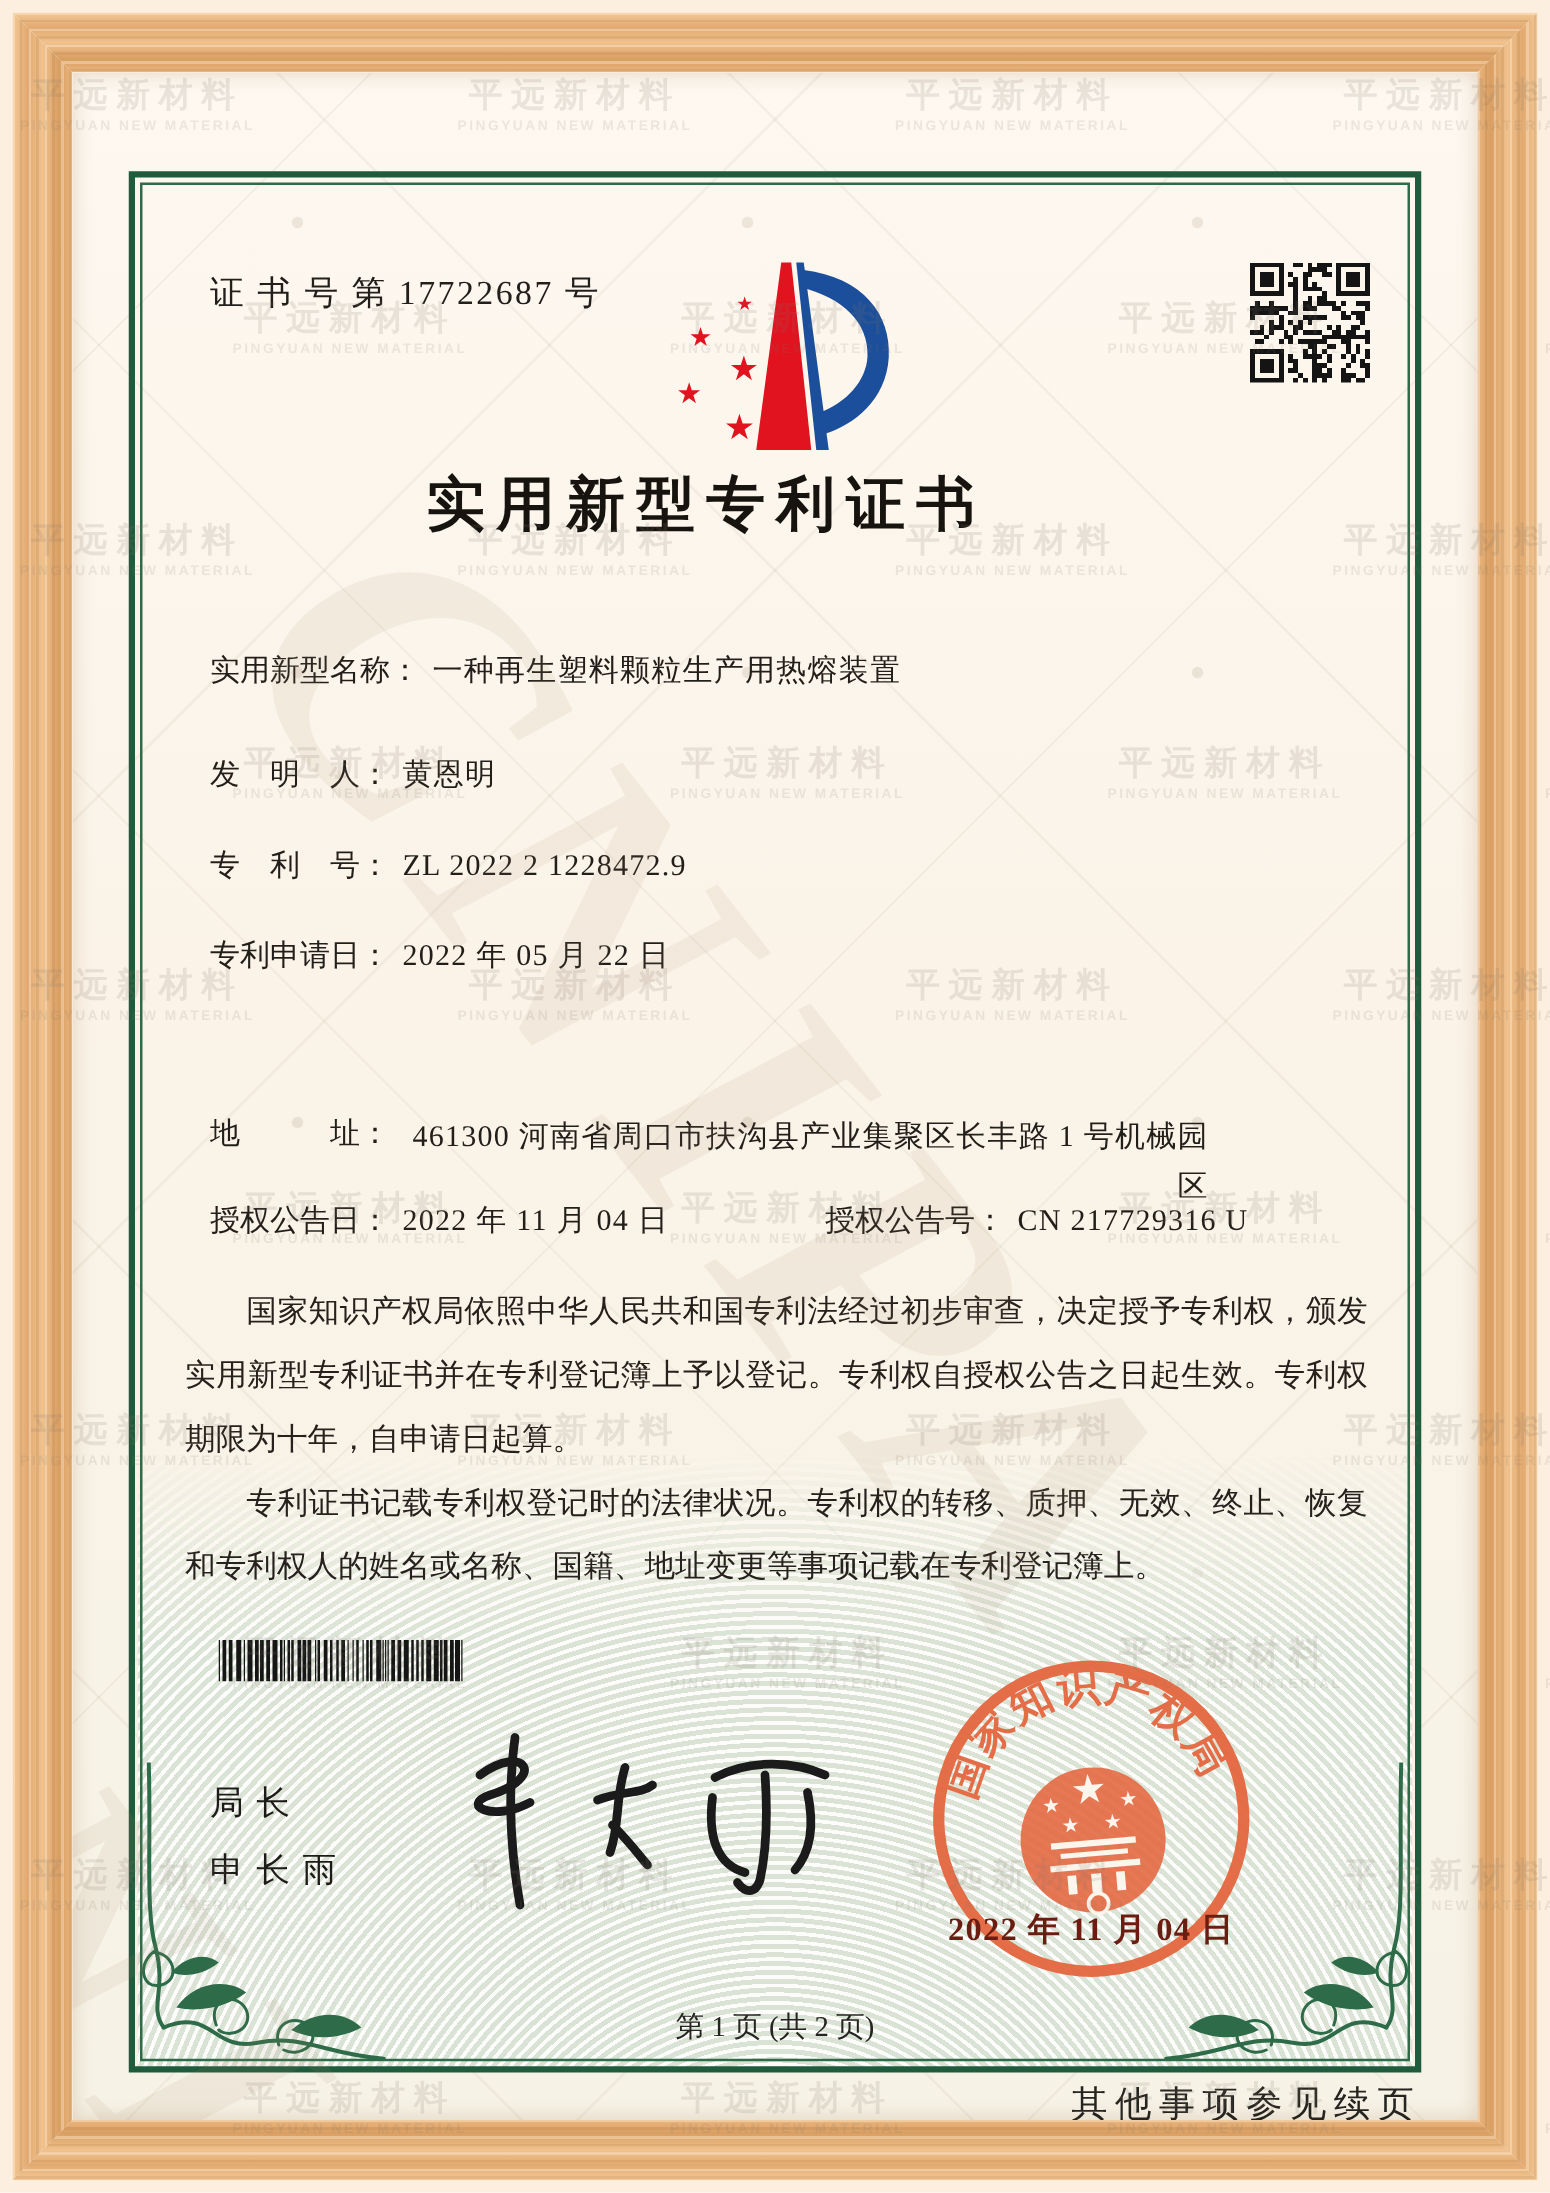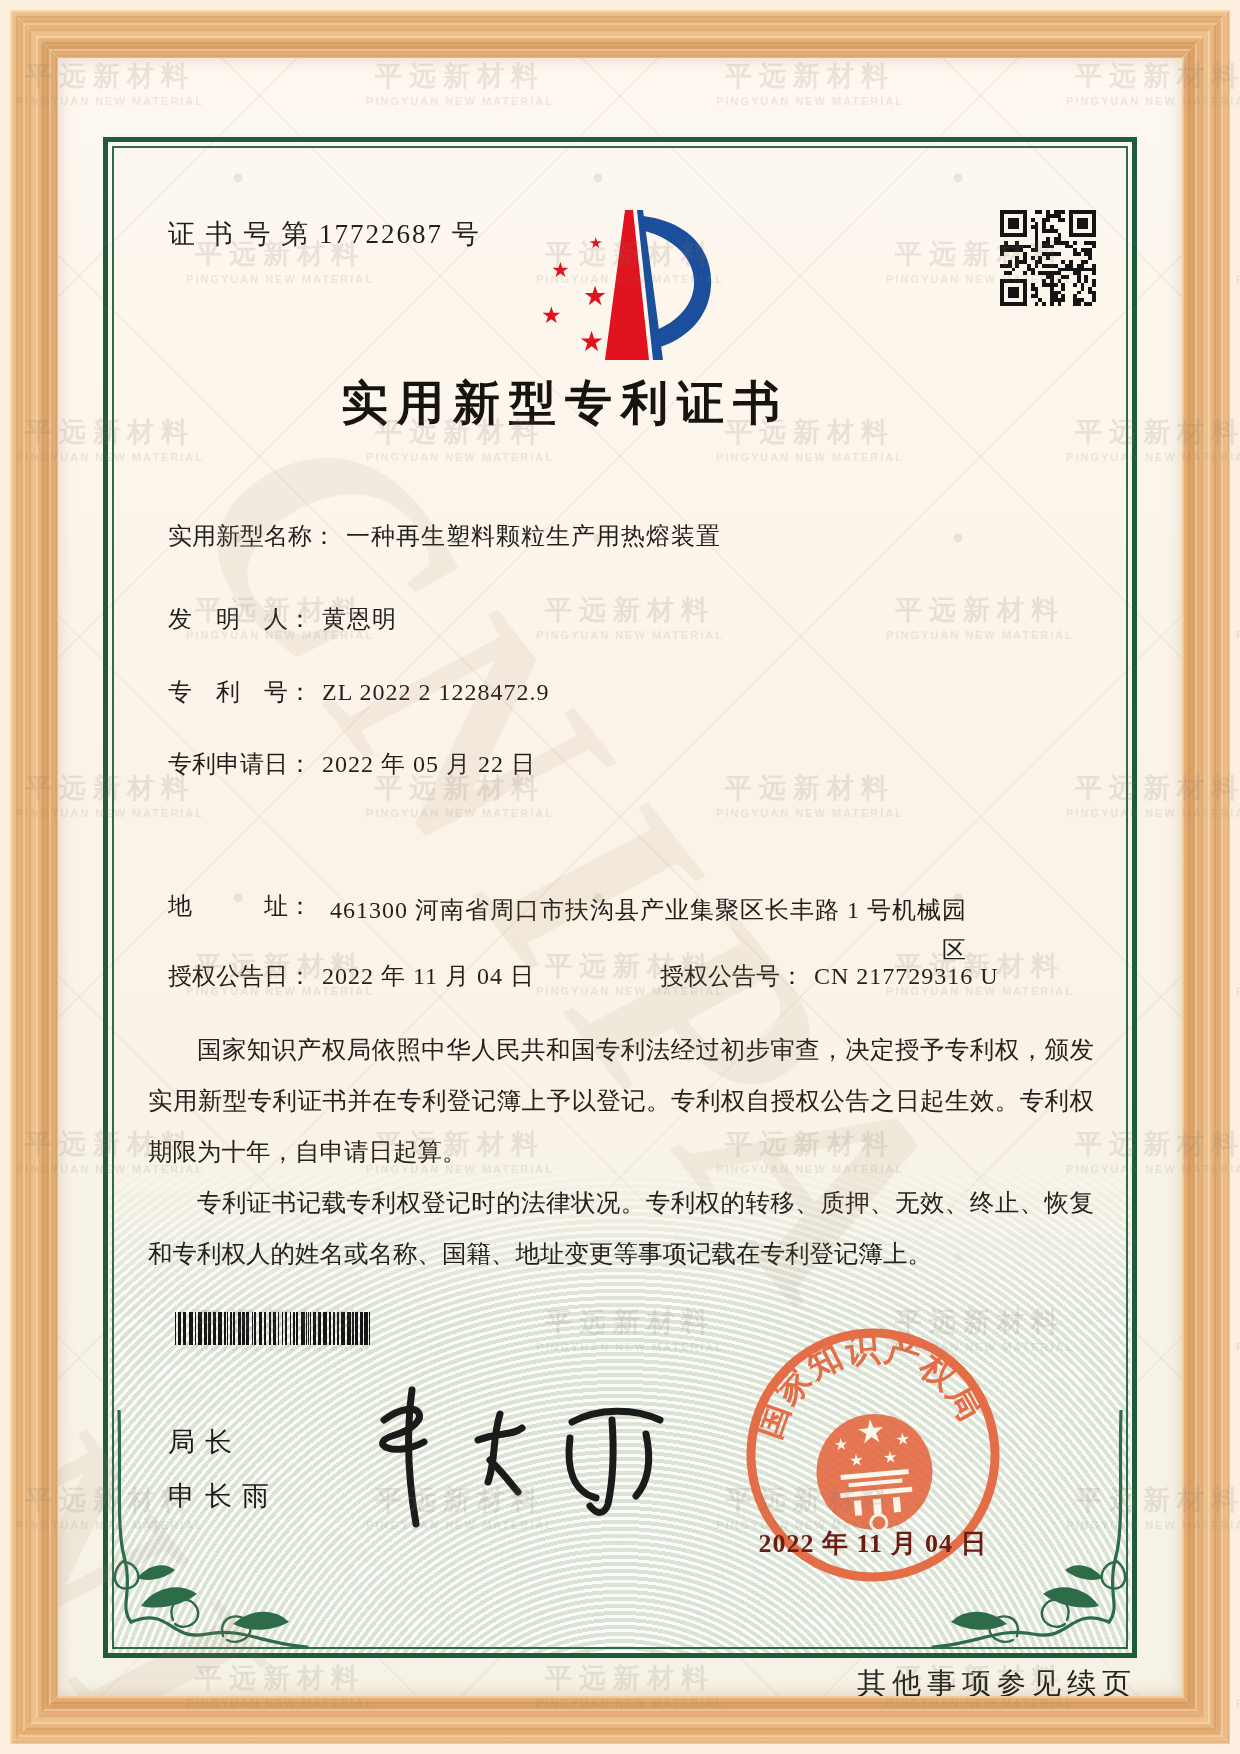--- a/index.html
+++ b/index.html
@@ -485,20 +485,21 @@
               <rect x="112" y="179" width="7" height="15"></rect>
               <rect x="131" y="179" width="8" height="15"></rect>
               <rect x="151" y="179" width="7" height="15"></rect>
             </g>
             <circle cx="135" cy="203" r="8" fill="none" stroke="#fdf6ec" stroke-width="3"></circle>
           </g>
         </svg>
         <div class="seal-date">2022 年 11 月 04 日</div>
       </div>
 
+      <div class="abs page-no">第 1 页 (共 2 页)</div>
       <div class="abs cont">其他事项参见续页</div>
     </div>
   </div>
 
   <div class="wood f-top"></div>
   <div class="wood f-bottom"></div>
   <div class="wood f-left"></div>
   <div class="wood f-right"></div>
 
   <div class="wm-layer">

